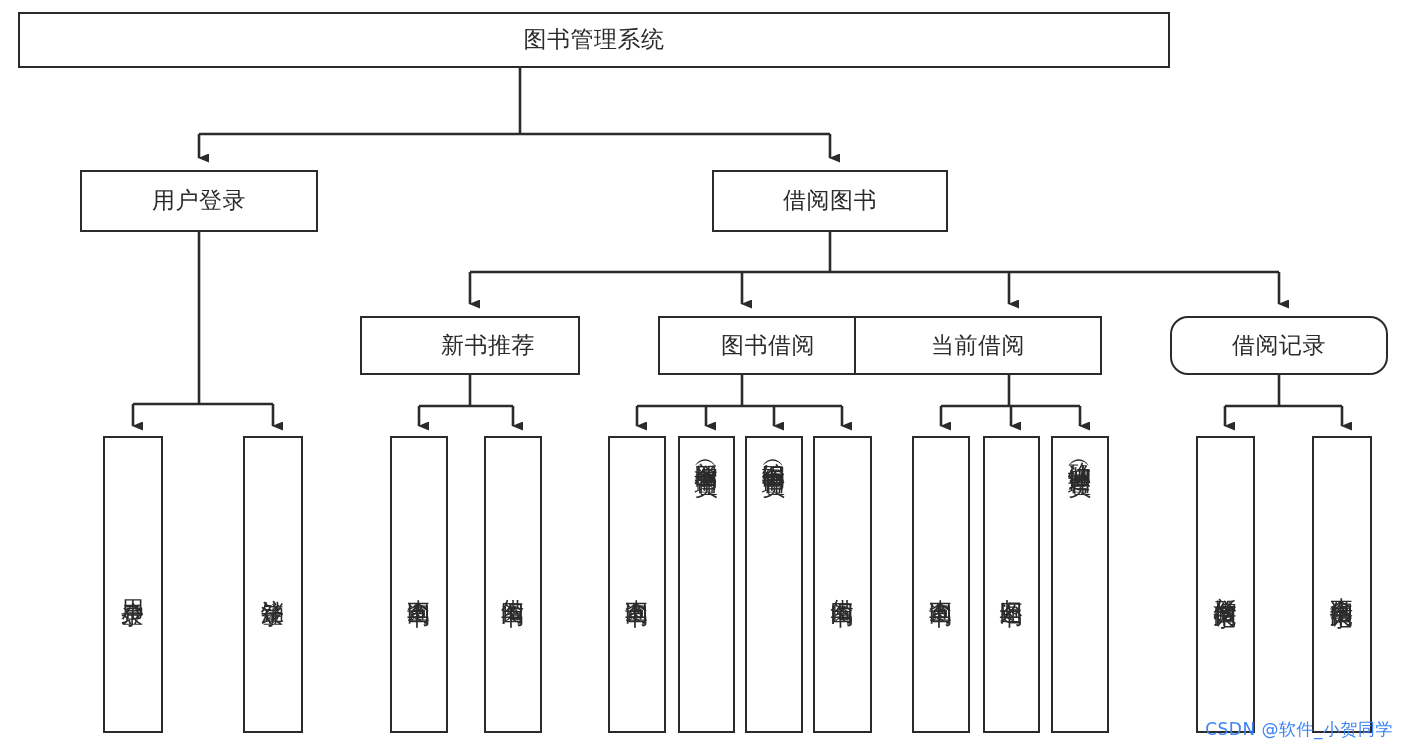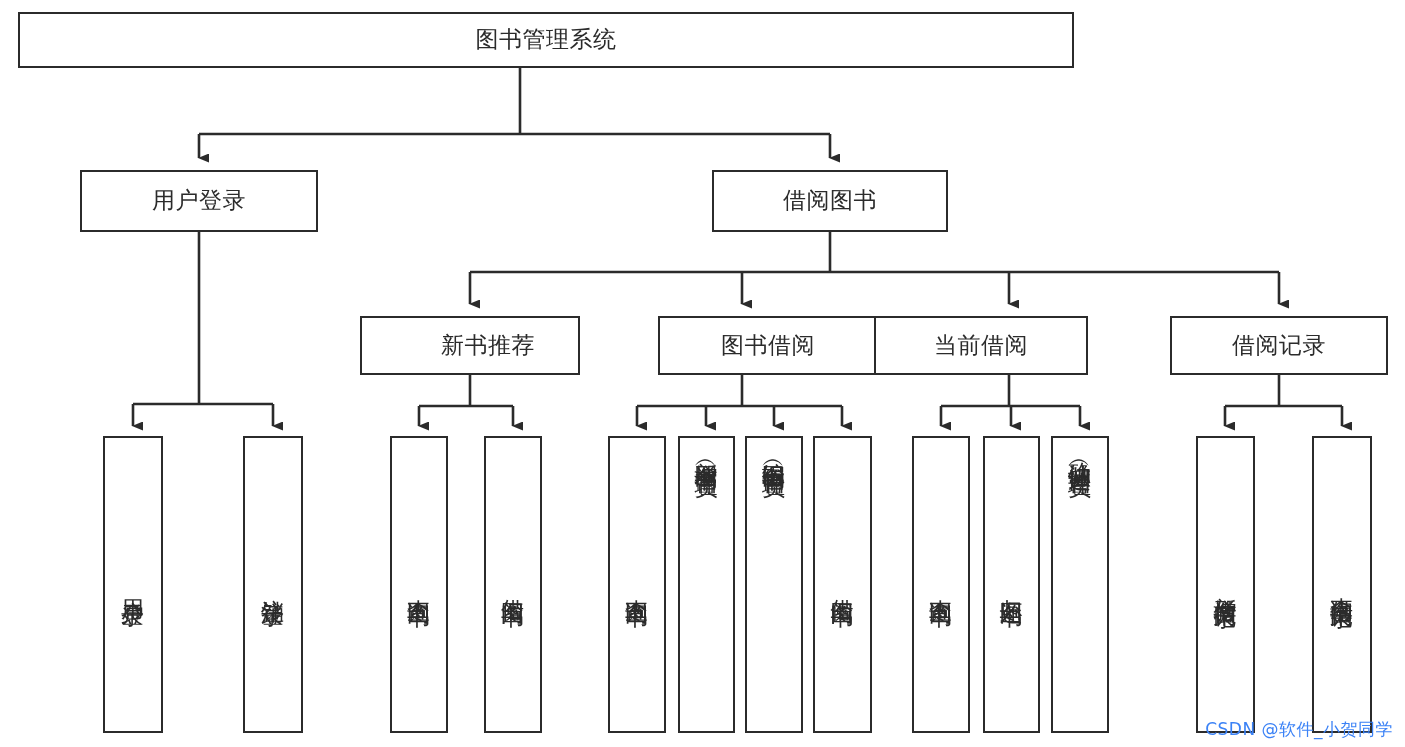--- a/index.html
+++ b/index.html
@@ -124,41 +124,41 @@
       <path d="M1011,406 L1011,426" marker-end="url(#arrowhead)"></path>
       <path d="M1080,406 L1080,426" marker-end="url(#arrowhead)"></path>
 
       <path d="M1279,375 L1279,406"></path>
       <path d="M1225,406 L1342,406"></path>
       <path d="M1225,406 L1225,426" marker-end="url(#arrowhead)"></path>
       <path d="M1342,406 L1342,426" marker-end="url(#arrowhead)"></path>
     </g>
   </svg>
 
-  <div class="node root horizontal" style="left:18px; top:12px; width:1056px; height:56px;">
+  <div class="node root horizontal" style="left:18px; top:12px; width:1152px; height:56px;">
     <span class="node-label">图书管理系统</span>
   </div>
 
   <div class="node horizontal" style="left:80px; top:170px; width:238px; height:62px;">
     <span class="node-label">用户登录</span>
   </div>
   <div class="node horizontal" style="left:712px; top:170px; width:236px; height:62px;">
     <span class="node-label">借阅图书</span>
   </div>
 
   <div class="node horizontal" style="left:360px; top:316px; width:220px; height:59px;padding-left:36px;">
     <span class="node-label">新书推荐</span>
   </div>
   <div class="node horizontal" style="left:632px; top:316px; width:220px; height:59px;margin-left:26px;">
     <span class="node-label">图书借阅</span>
   </div>
-  <div class="node horizontal" style="left:874px; top:316px; width:214px; height:59px;">
+  <div class="node horizontal" style="left:854px; top:316px; width:248px; height:59px;">
     <span class="node-label">当前借阅</span>
   </div>
-  <div class="node horizontal" style="left:1170px; top:316px; width:218px; height:59px;">
+  <div class="node horizontal" style="left:1170px; top:316px; width:218px; height:59px;border-radius:18px;">
     <span class="node-label">借阅记录</span>
   </div>
 
   <div class="node vertical centered" style="left:103px; top:436px; width:60px; height:297px;">
     <span class="node-label">用户登录</span>
   </div>
   <div class="node vertical centered" style="left:243px; top:436px; width:60px; height:297px;">
     <span class="node-label">注销登录</span>
   </div>
   <div class="node vertical centered" style="left:390px; top:436px; width:58px; height:297px;">

